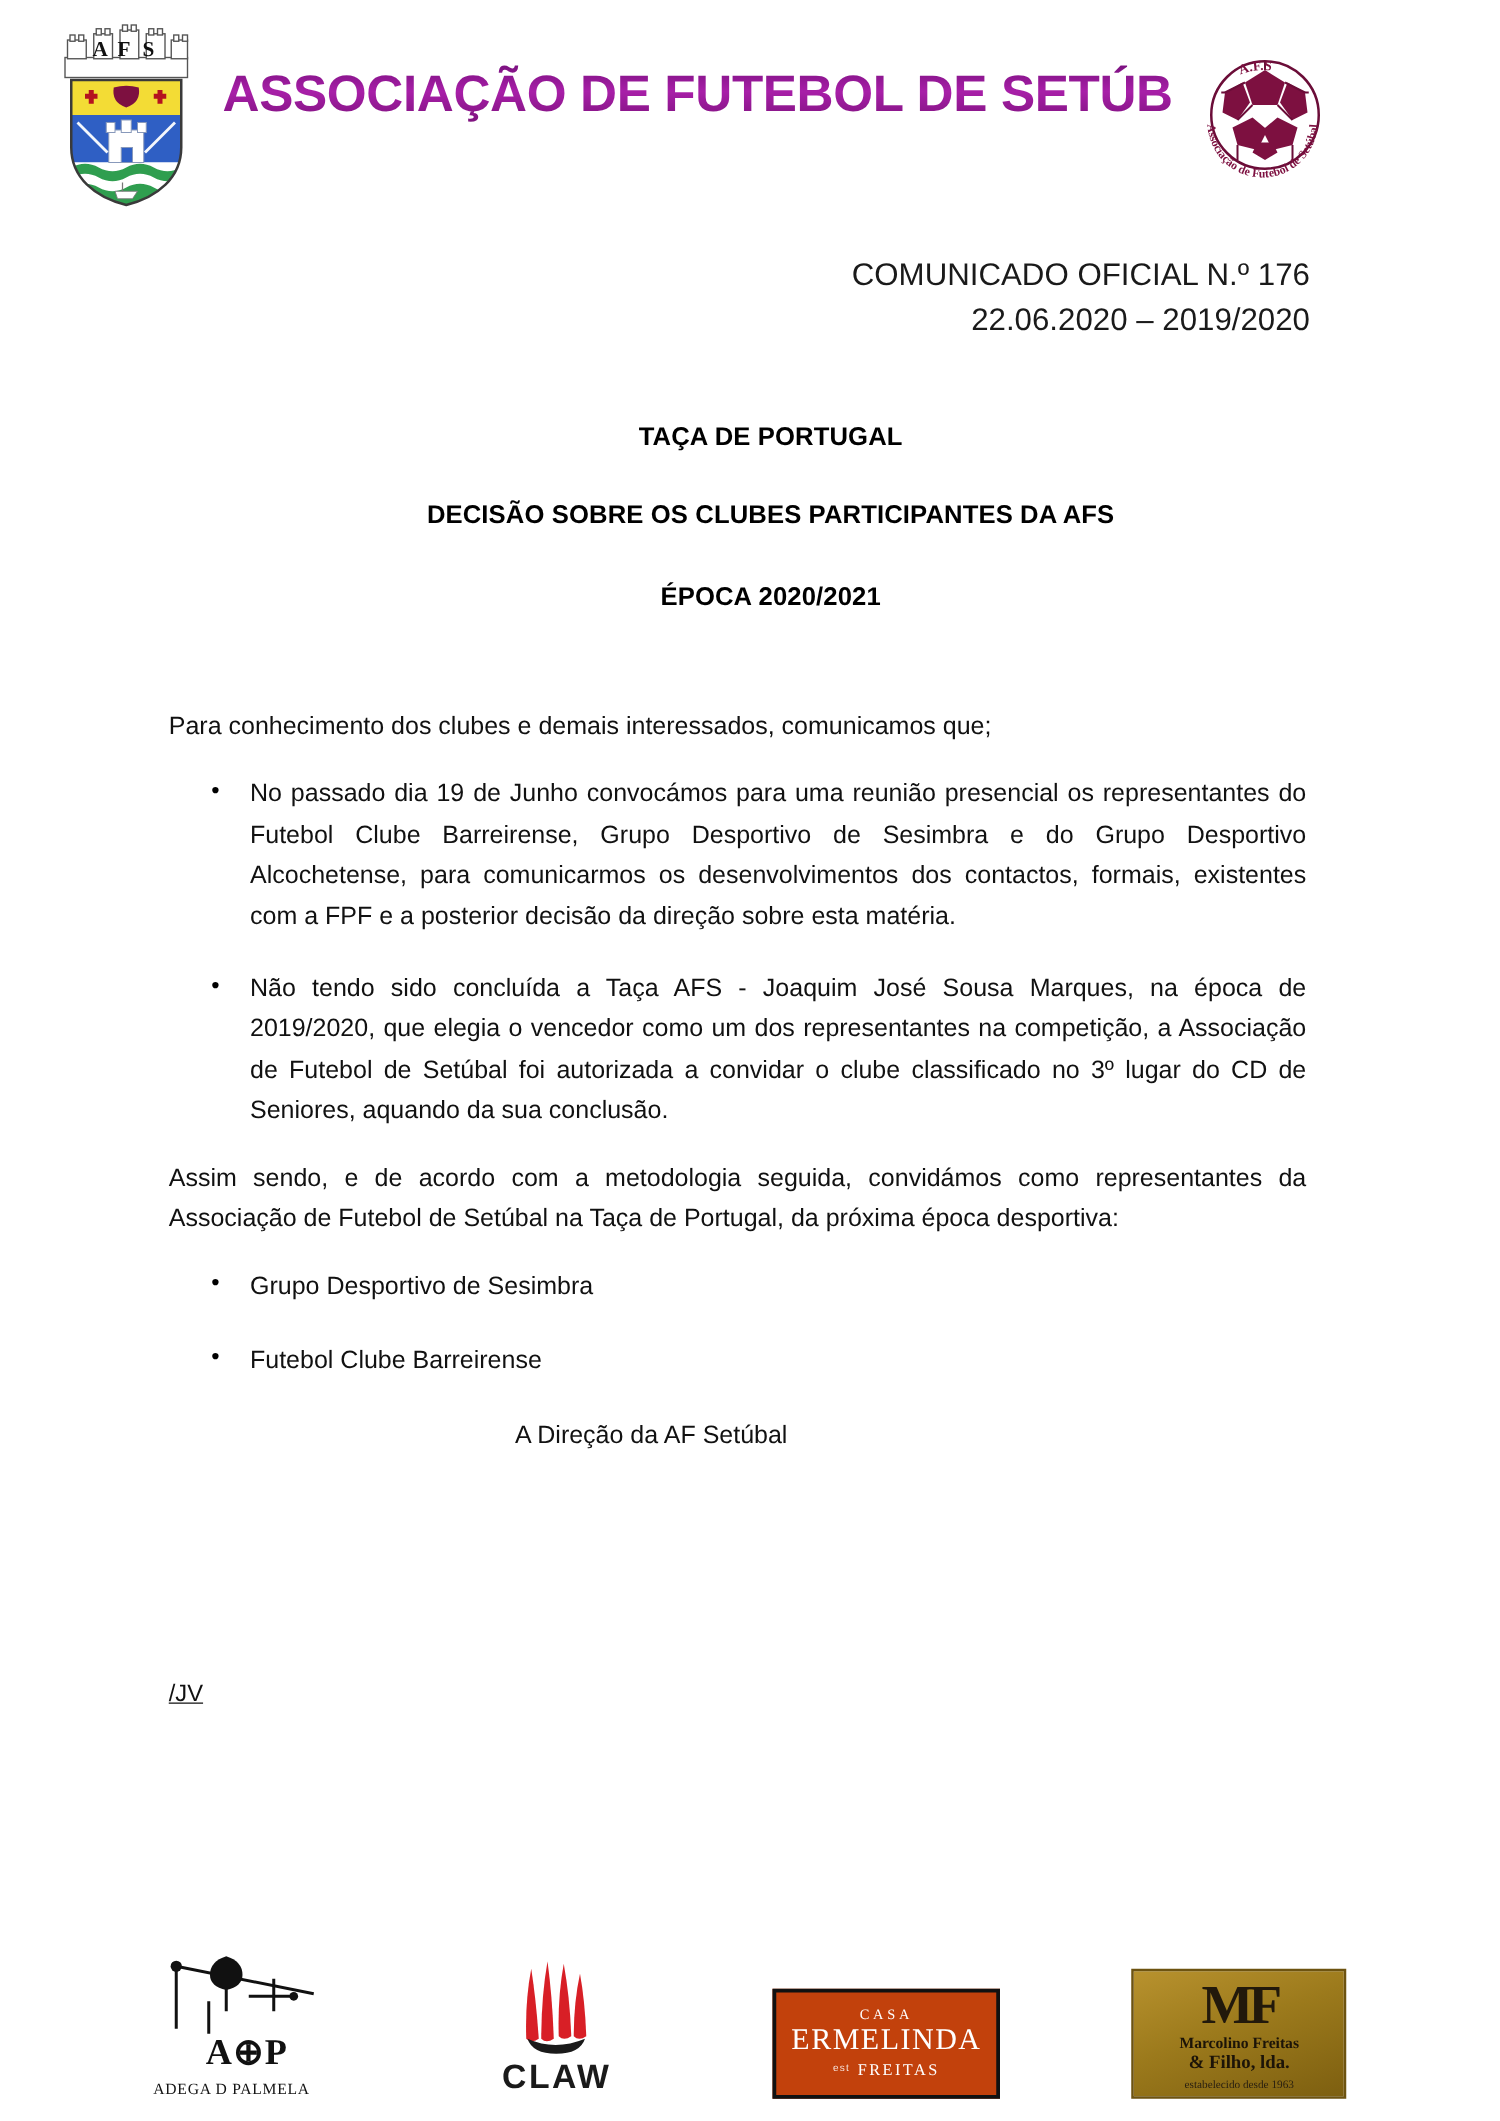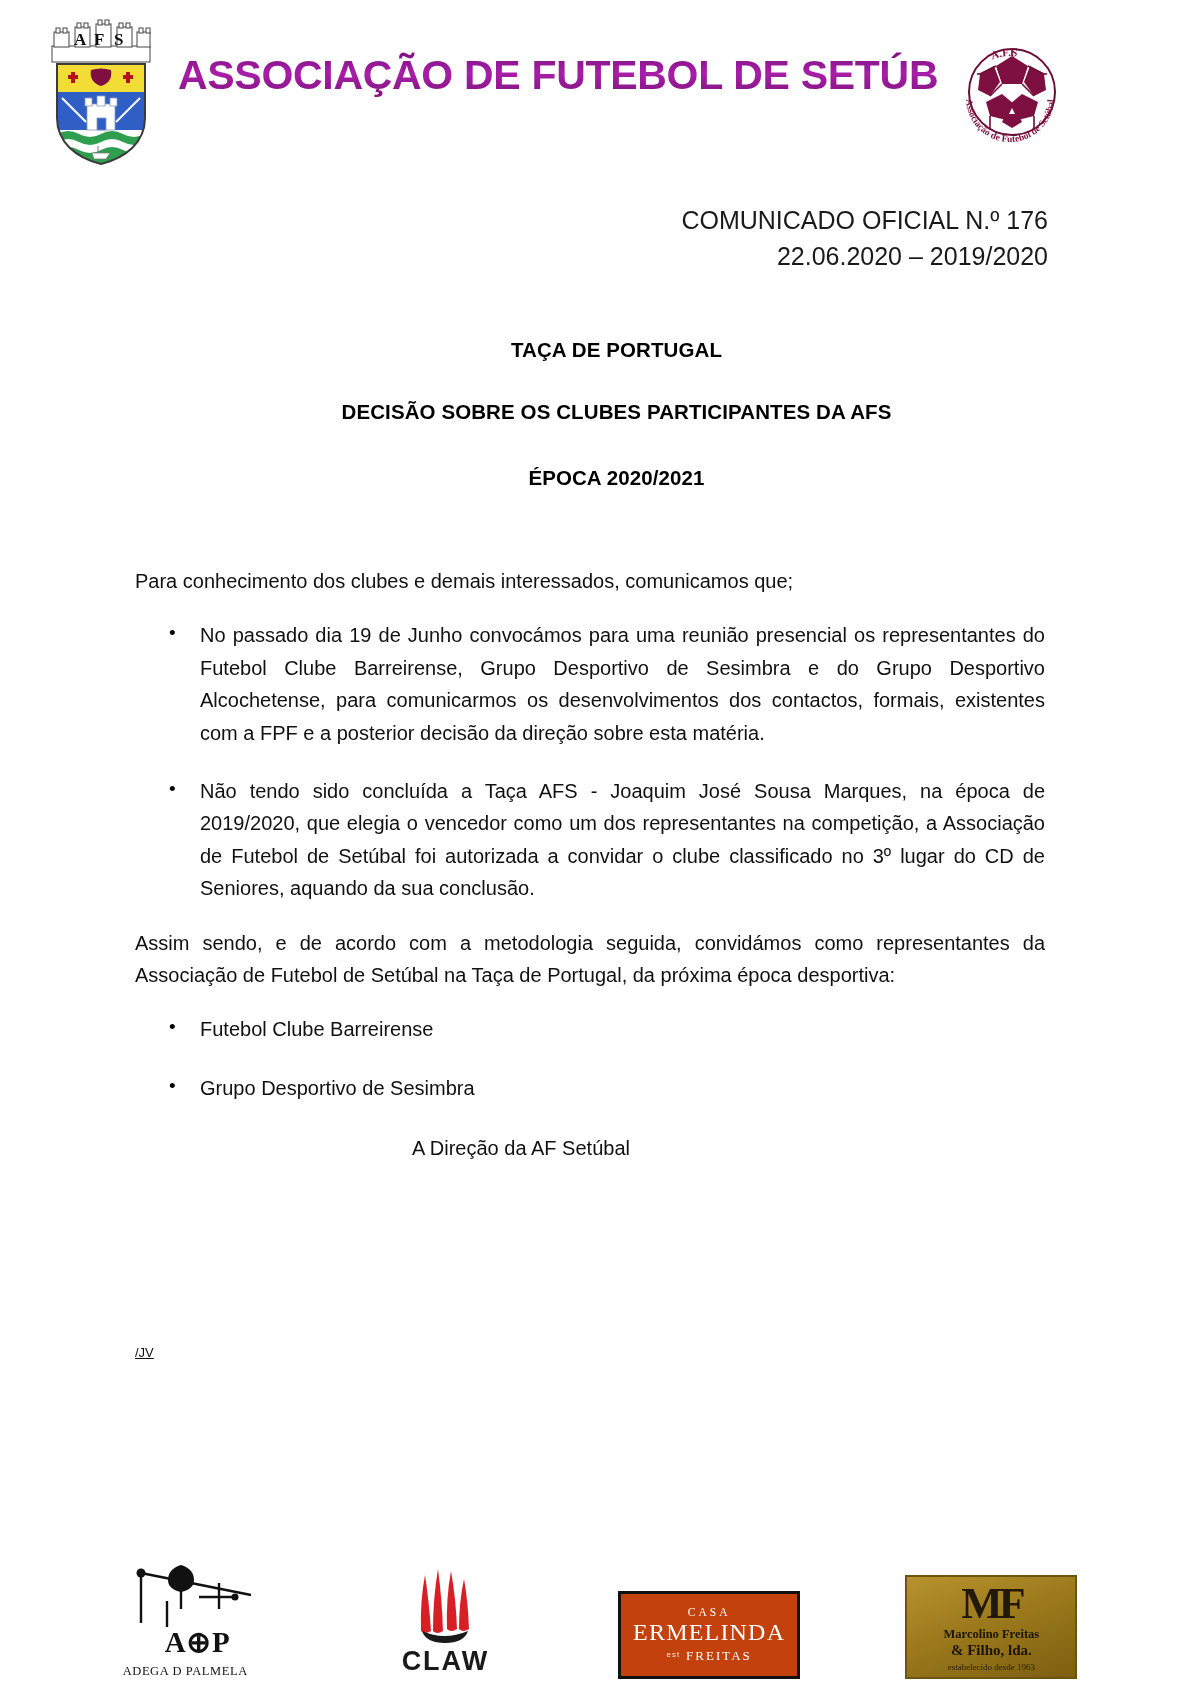--- a/index.html
+++ b/index.html
@@ -129,21 +129,21 @@
     padding-right: 158px;
     text-align: center;
     font-size: 20px;
     color: #111;
   }
 
   .initials {
     position: absolute;
     left: 135px;
     top: 1345px;
-    font-size: 13px;
+    font-size: 19px;
     color: #111;
     text-decoration: underline;
   }
 
   
   .sponsors {
     position: absolute;
     left: 0;
     bottom: 18px;
     width: 1200px;
@@ -368,22 +368,22 @@
     <p class="para nojust">Para conhecimento dos clubes e demais interessados, comunicamos que;</p>
 
     <ul class="bullets">
       <li>No passado dia 19 de Junho convocámos para uma reunião presencial os representantes do Futebol Clube Barreirense, Grupo Desportivo de Sesimbra e do Grupo Desportivo Alcochetense, para comunicarmos os desenvolvimentos dos contactos, formais, existentes com a FPF e a posterior decisão da direção sobre esta matéria.</li>
       <li>Não tendo sido concluída a Taça AFS - Joaquim José Sousa Marques, na época de 2019/2020, que elegia o vencedor como um dos representantes na competição, a Associação de Futebol de Setúbal foi autorizada a convidar o clube classificado no 3º lugar do CD de Seniores, aquando da sua conclusão.</li>
     </ul>
 
     <p class="para">Assim sendo, e de acordo com a metodologia seguida, convidámos como representantes da Associação de Futebol de Setúbal na Taça de Portugal, da próxima época desportiva:</p>
 
     <ul class="bullets clubs">
+      <li>Grupo Desportivo de Sesimbra</li>
       <li>Futebol Clube Barreirense</li>
-      <li>Grupo Desportivo de Sesimbra</li>
     </ul>
   </div>
 
   <div class="signature">A Direção da AF Setúbal</div>
 
   <div class="initials">/JV</div>
 
   <div class="sponsors">
 
     <div class="sponsor">

